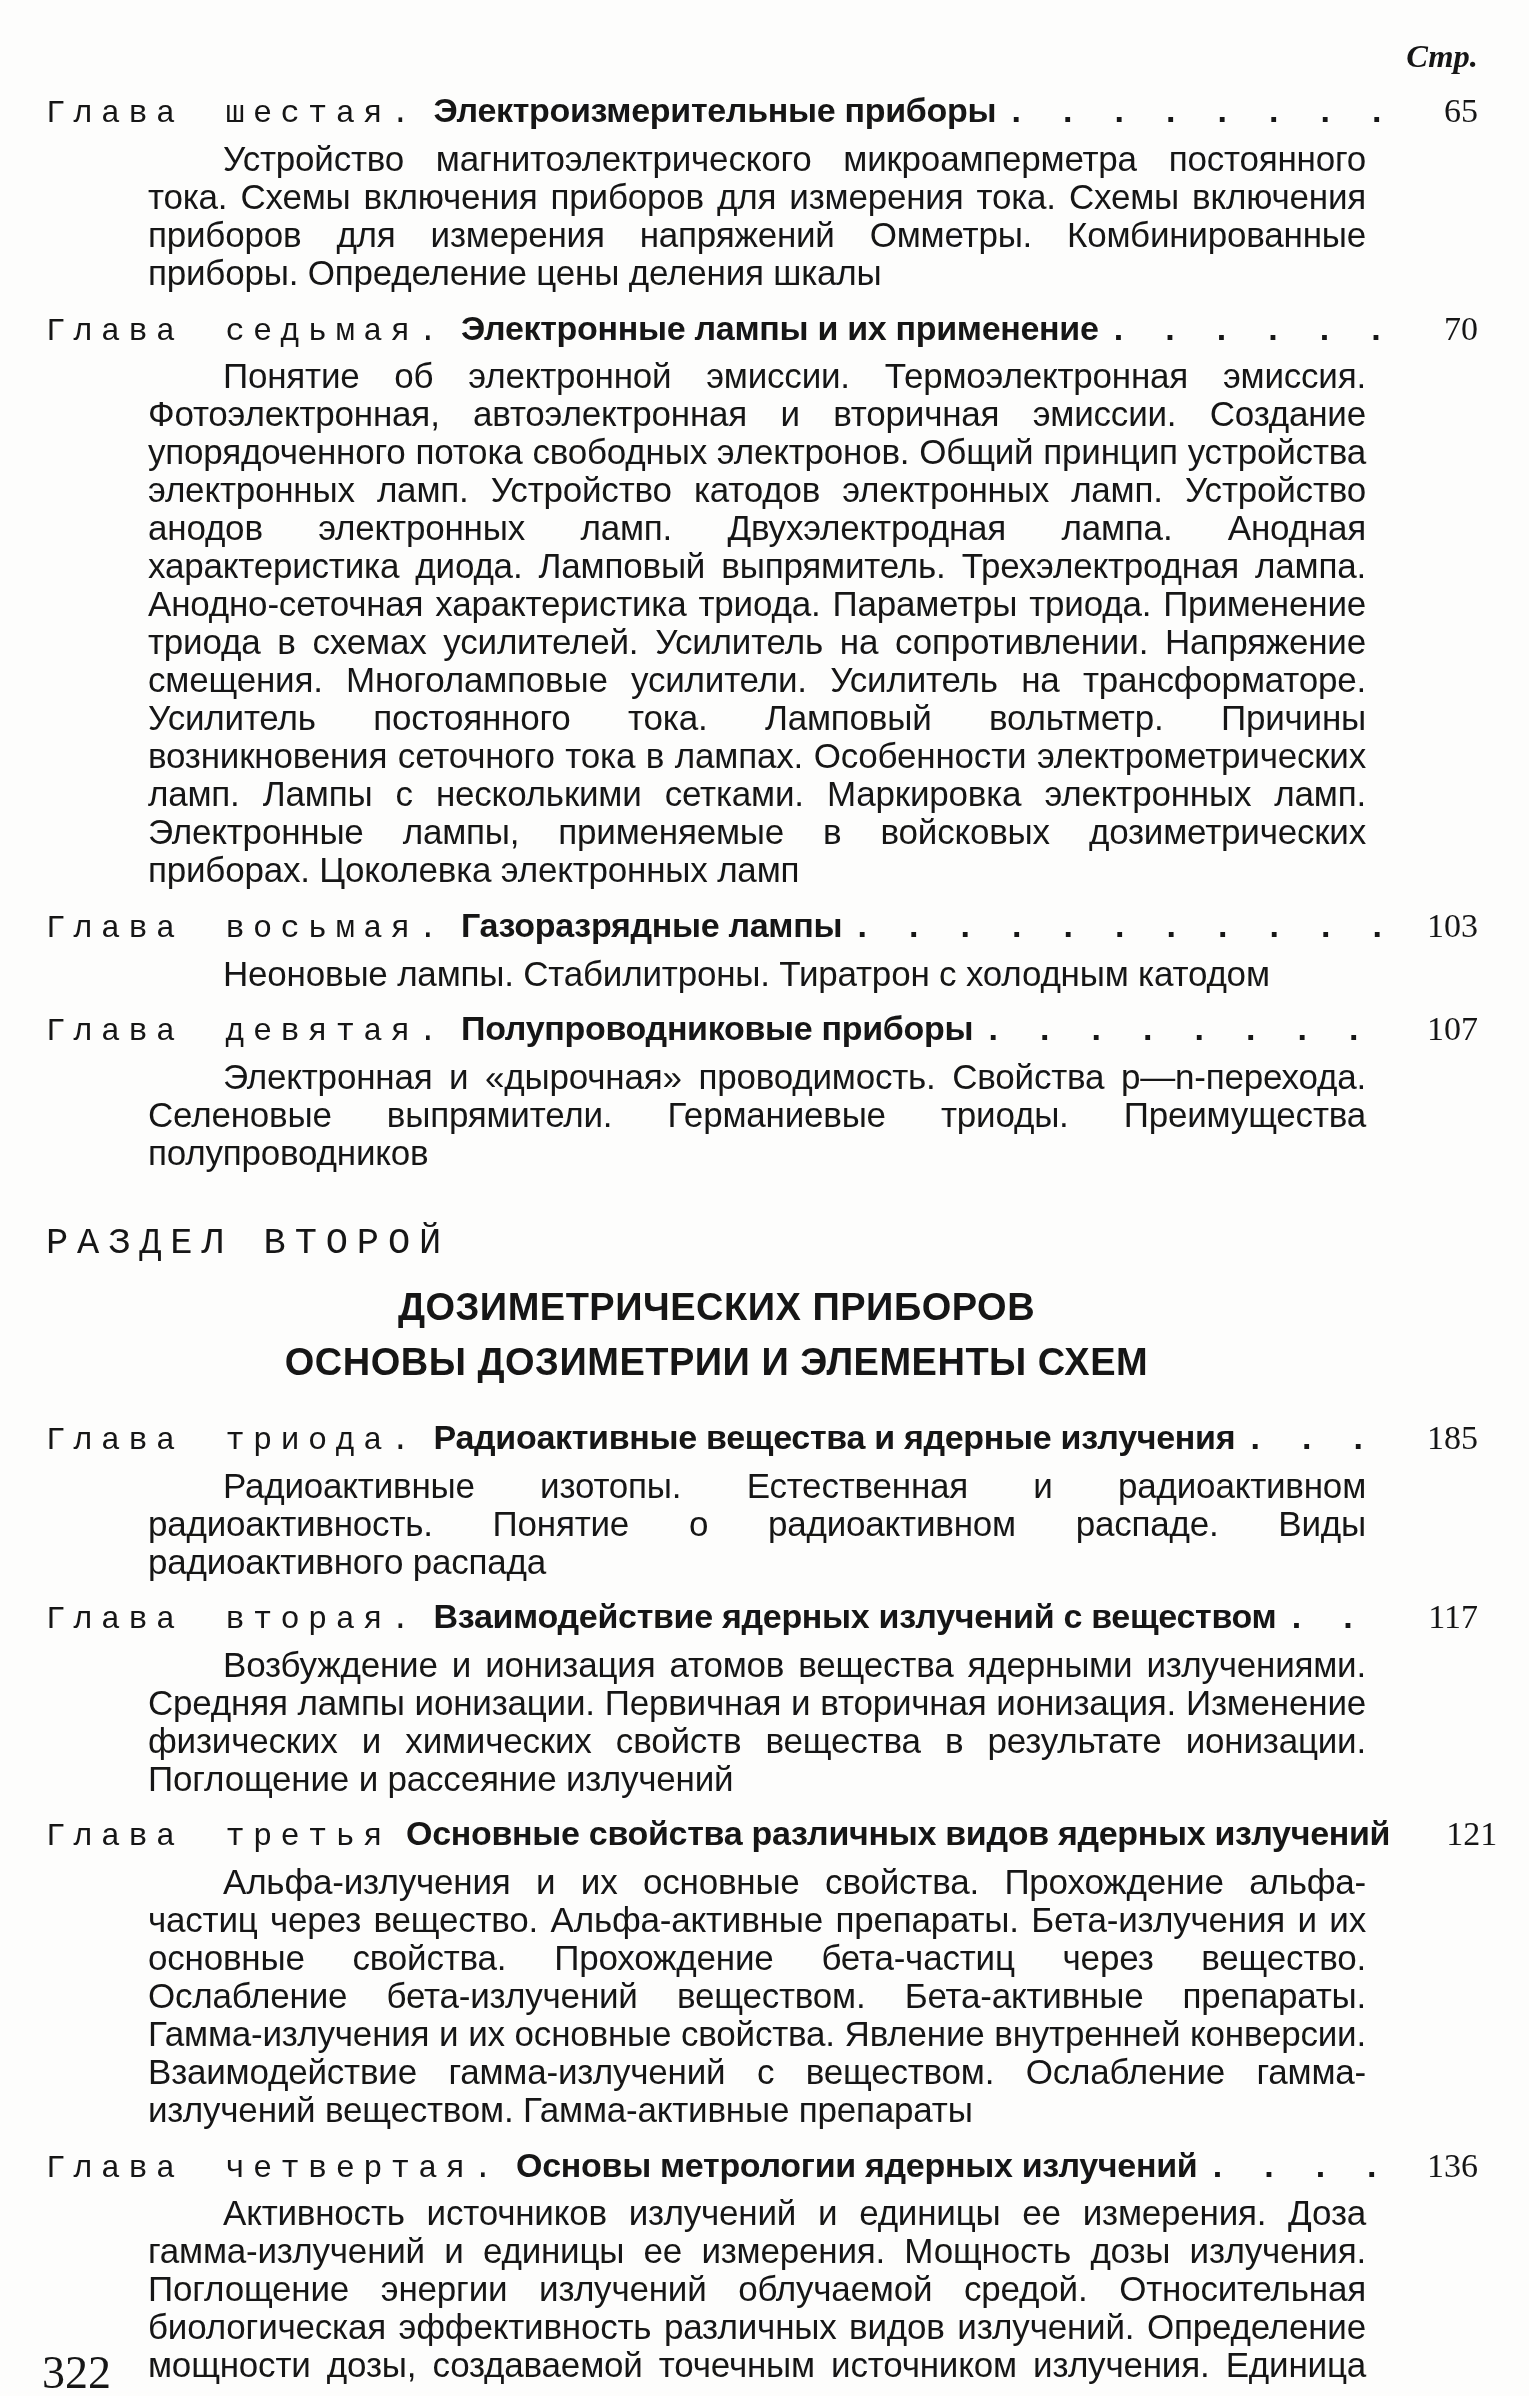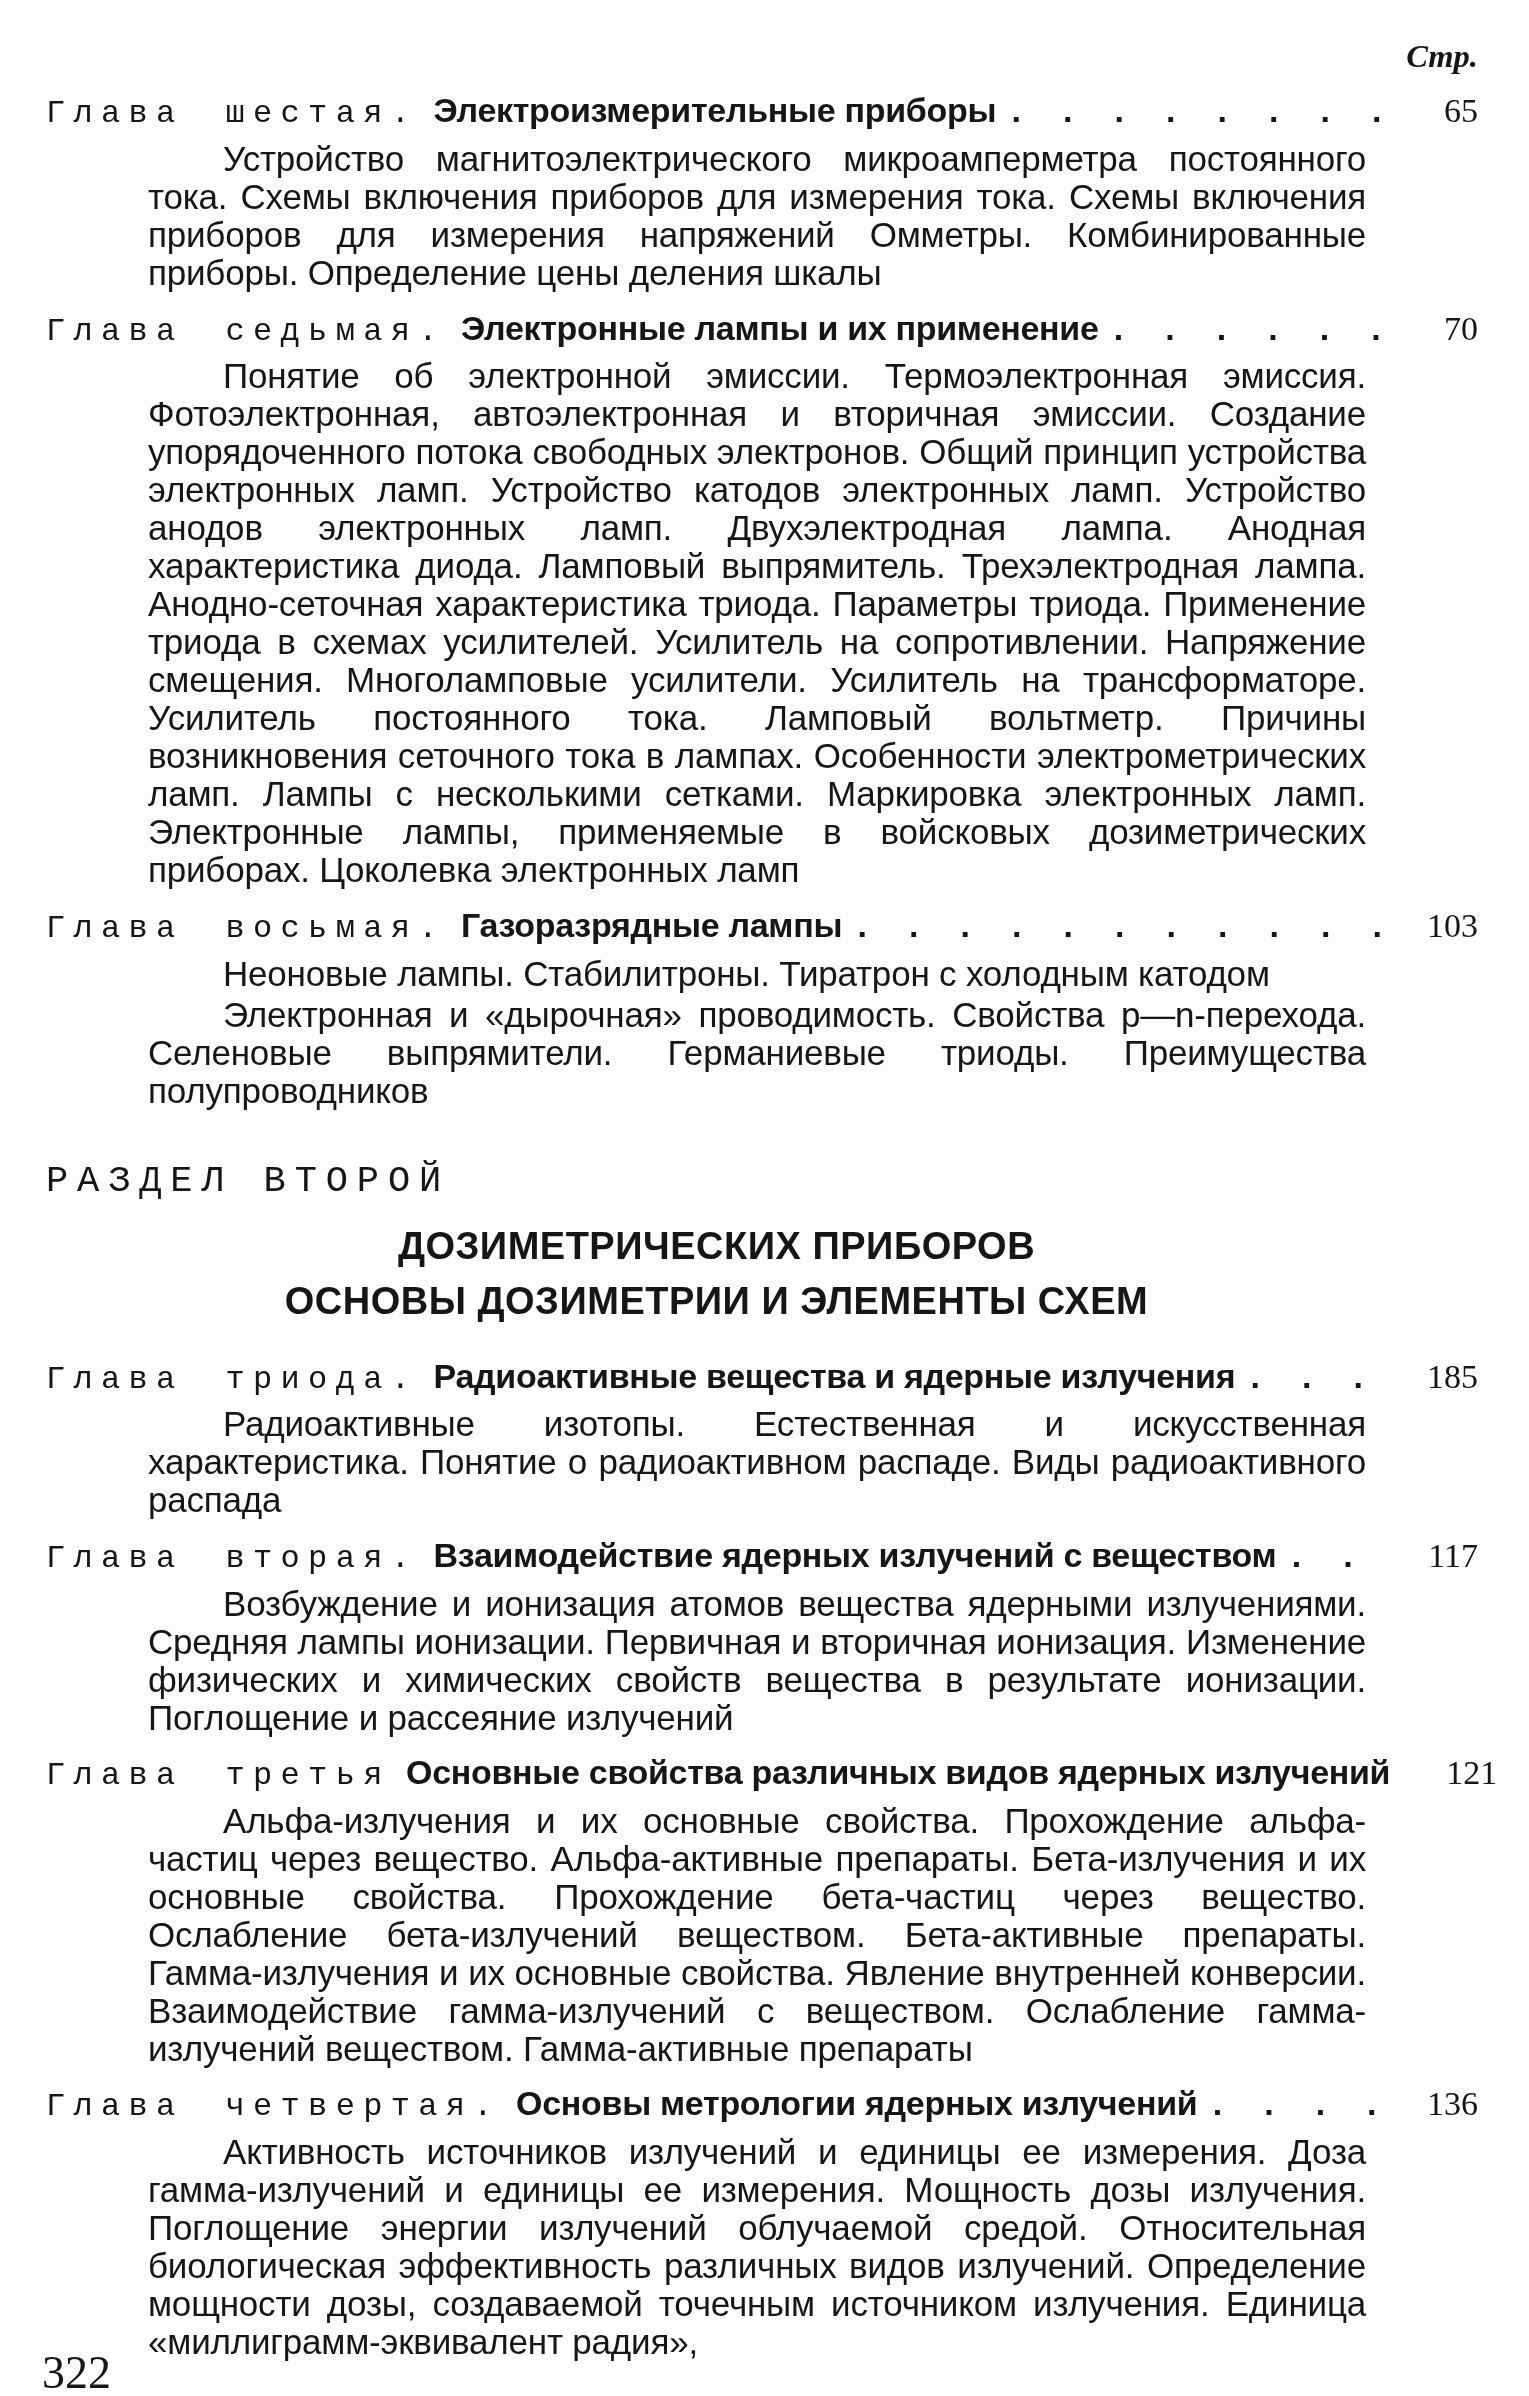--- a/index.html
+++ b/index.html
@@ -149,37 +149,43 @@
     <div class="toc-line">
       <span class="chap-label">Глава восьмая.</span>
       <span class="chap-title">Газоразрядные лампы</span>
       <span class="leader"></span>
       <span class="pagenum">103</span>
     </div>
     <p class="desc">Неоновые лампы. Стабилитроны. Тиратрон с холодным катодом</p>
   </div>
 
   <div class="toc-entry">
+    <div class="toc-line">
+      <span class="chap-label">Глава девятая.</span>
+      <span class="chap-title">Полупроводниковые приборы</span>
+      <span class="leader"></span>
+      <span class="pagenum">107</span>
+    </div>
     <p class="desc">Электронная и «дырочная» проводимость. Свойства p—n-перехода. Селеновые выпрямители. Германиевые триоды. Преимущества полупроводников</p>
   </div>
 
   <div class="section-head">
     <div class="section-kicker">РАЗДЕЛ ВТОРОЙ</div>
     <div class="section-title">ДОЗИМЕТРИЧЕСКИХ ПРИБОРОВ</div>
     <div class="section-title">ОСНОВЫ ДОЗИМЕТРИИ И ЭЛЕМЕНТЫ СХЕМ</div>
   </div>
 
   <div class="toc-entry first-after-section">
     <div class="toc-line">
       <span class="chap-label">Глава триода.</span>
       <span class="chap-title">Радиоактивные вещества и ядерные излучения</span>
       <span class="leader"></span>
       <span class="pagenum">185</span>
     </div>
-    <p class="desc">Радиоактивные изотопы. Естественная и искусственная характеристика. Понятие о радиоактивном распаде. Виды радиоактивного распада</p>
+    <p class="desc">Радиоактивные изотопы. Естественная и радиоактивном радиоактивность. Понятие о радиоактивном распаде. Виды радиоактивного распада</p>
   </div>
 
   <div class="toc-entry">
     <div class="toc-line">
       <span class="chap-label">Глава вторая.</span>
       <span class="chap-title">Взаимодействие ядерных излучений с веществом</span>
       <span class="leader"></span>
       <span class="pagenum">117</span>
     </div>
     <p class="desc">Возбуждение и ионизация атомов вещества ядерными излучениями. Средняя лампы ионизации. Первичная и вторичная ионизация. Изменение физических и химических свойств вещества в результате ионизации. Поглощение и рассеяние излучений</p>

